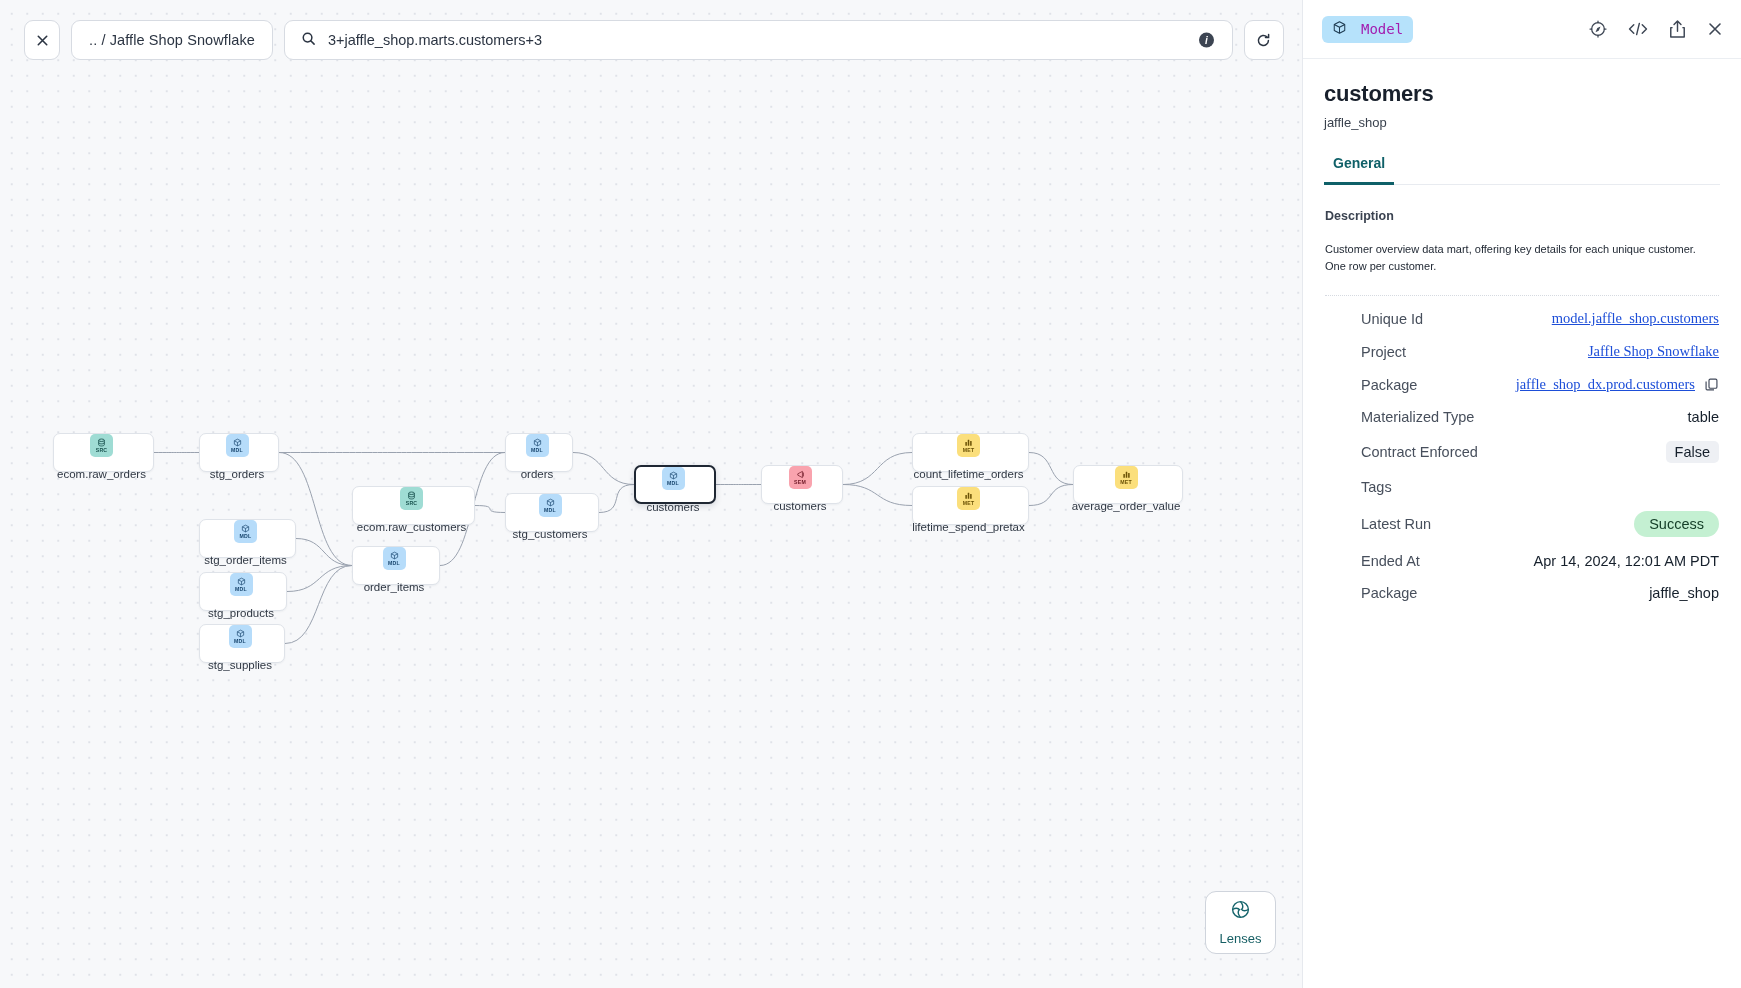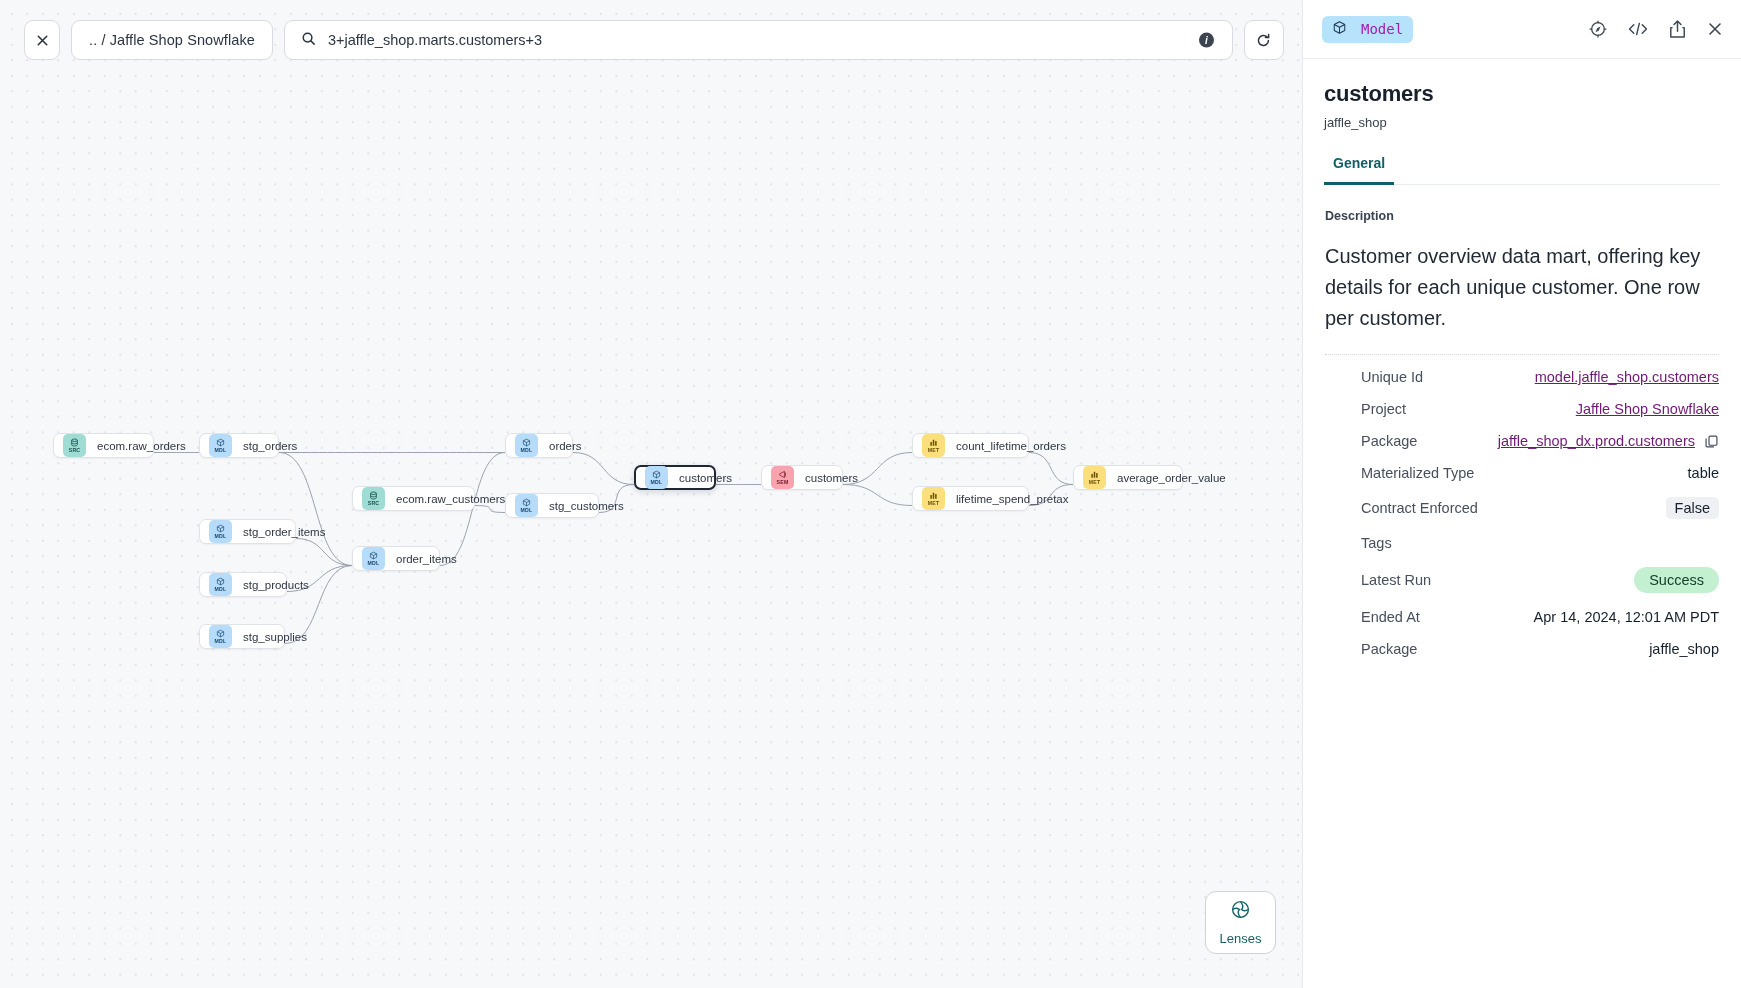--- a/index.html
+++ b/index.html
@@ -40,24 +40,25 @@
     position: absolute; right: 18px; top: 50%; transform: translateY(-50%);
     width: 15px; height: 15px; border-radius: 50%; background: #3c4452;
     color: #fff; font-size: 10px; font-weight: bold; font-style: italic;
     display: flex; align-items: center; justify-content: center; line-height: 1;
   }
   .tb-refresh { width: 40px; }
 
   
   .node {
     position: absolute; background: #fff; border: 1px solid #dfe3e9;
-    border-radius: 7px; height: 25px; display: flex; align-items: center;
+    border-radius: 7px; height: 39px; display: flex; align-items: center;
     padding: 0 13px 0 9px; gap: 11px; cursor: pointer;
     box-shadow: 0 1px 2px rgba(25,35,60,.05);
     z-index: 3;
+    flex-direction: column;
   }
   .node.selected { border: 2px solid #1f2733; box-shadow: 0 2px 6px rgba(25,35,60,.16); }
   .node-label { font-size: 11.5px; color: #2f3743; white-space: nowrap; }
   .badge {
     width: 23px; height: 23px; border-radius: 5px; flex: 0 0 23px;
     display: flex; flex-direction: column; align-items: center; justify-content: center;
     line-height: 1; gap: 1px;
   }
   .badge svg { display: block; }
   .badge .bt { font-size: 5.2px; font-weight: 700; letter-spacing: .2px; }
@@ -91,26 +92,26 @@
   .panel-head { padding: 22px 21px 0 21px; }
   .panel-title { font-size: 22px; font-weight: bold; color: #18202c; letter-spacing: -.2px; }
   .panel-sub { font-size: 13px; color: #39414d; margin-top: 8px; }
   .tabs { margin: 25px 21px 0 21px; border-bottom: 1px solid #e8ebf0; display: flex; }
   .tab {
     font-size: 14px; color: #0f6068; font-weight: bold; padding: 0 9px 11px 9px;
     border-bottom: 3px solid #0f6068; cursor: pointer; margin-bottom: -1px; text-align: right;
   }
   .panel-body { padding: 24px 22px 0 22px; overflow-y: auto; }
   .sec-label { font-size: 12.5px; font-weight: bold; color: #3a4250; }
-  .desc { font-size: 20px; color: #222a35; line-height: 1.55; margin-top: 18px; }
+  .desc { font-size: 11px; color: #222a35; line-height: 1.55; margin-top: 18px; }
   .divider { border-top: 1px dotted #d6dae1; margin: 20px 0 6px 0; }
   .row { display: flex; align-items: center; justify-content: space-between; min-height: 32px; padding: 8px 0; gap: 14px; margin-left: 36px; }
   .row-k { font-size: 14.5px; color: #474f5c; white-space: nowrap; }
   .row-v { font-size: 14.5px; color: #16202c; text-align: right; }
-  .row-v.link { color: #701a75; text-decoration: underline; cursor: pointer; }
+  .row-v.link { color: #1d4ed8; text-decoration: underline; cursor: pointer; font-family: Liberation Serif, serif; }
   .row-v.pill-gray { background: #eef0f4; border-radius: 5px; padding: 3px 9px; }
   .row-v.pill-green { background: #c4f0d2; border-radius: 13px; padding: 5px 15px; color: #16402a; }
   .rel-wrap { display: flex; align-items: center; gap: 9px; justify-content: flex-end; }
   .copy-ic { cursor: pointer; color: #41495a; display: flex; }
 </style>
 </head>
 <body>
 
 <div id="app">
 

